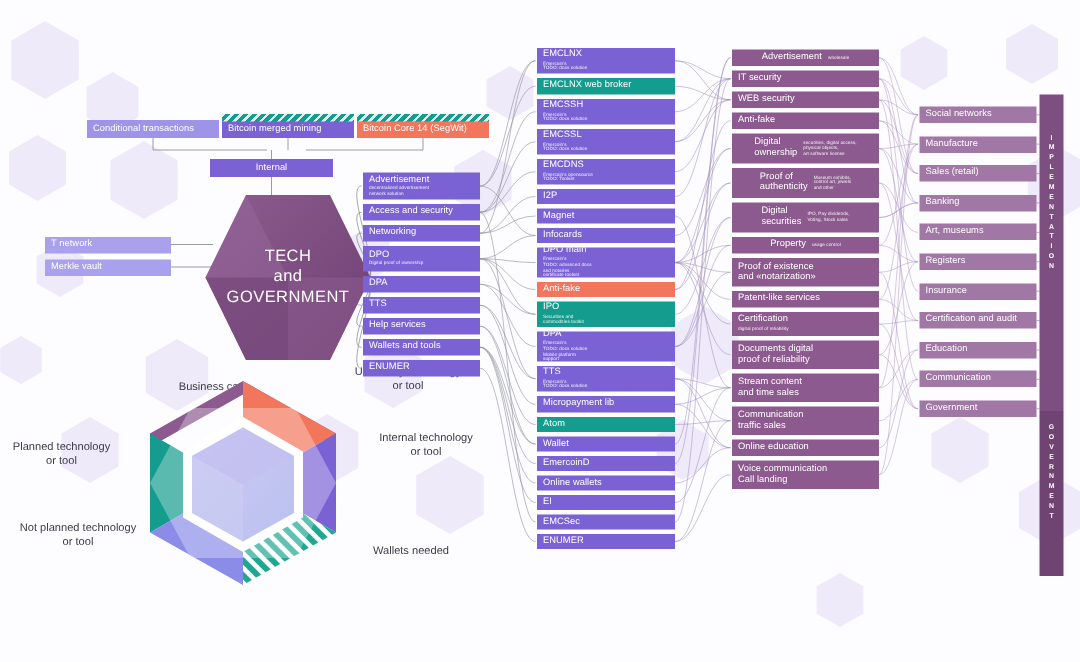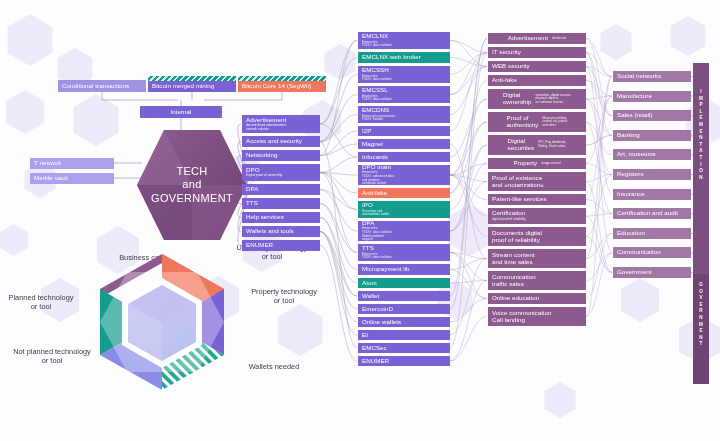--- a/index.html
+++ b/index.html
@@ -320,21 +320,21 @@
       <polygon points="65,26 105,49 105,93 65,116 25,93 25,49" fill="#ffffff"></polygon>
       <polygon points="65,33 99,52 99,90 65,109 31,90 31,52" fill="url(#inner)"></polygon>
       <polygon points="65,33 99,52 65,71 31,52" fill="#c3bff1" opacity=".7"></polygon>
       <polygon points="31,52 65,71 65,109 31,90" fill="#cbcdf3" opacity=".6"></polygon>
     </svg>
   </div>
 
   <div class="legtext" style="left:98px; top:253px; width:90px;">Business case</div>
   <div class="legtext" style="left:222px; top:243px; width:100px;">Underway technology
 or tool</div>
-  <div class="legtext" style="left:238px; top:287px; width:92px;">Property technology
+  <div class="legtext" style="left:238px; top:287px; width:92px;">Internal technology
 or tool</div>
   <div class="legtext" style="left:226px; top:362px; width:96px;">Wallets needed</div>
   <div class="legtext" style="left:-2px; top:347px; width:108px;">Not planned technology
 or tool</div>
   <div class="legtext" style="left:-6px; top:293px; width:94px;">Planned technology
 or tool</div>
 
   <div id="col1">
       <div class="box" style="left: 242px; top: 115px; width: 78px; height: 18px; background: rgb(123, 98, 212); z-index: 3;">
         <span class="main" style="white-space: pre-line;">Advertisement</span>

